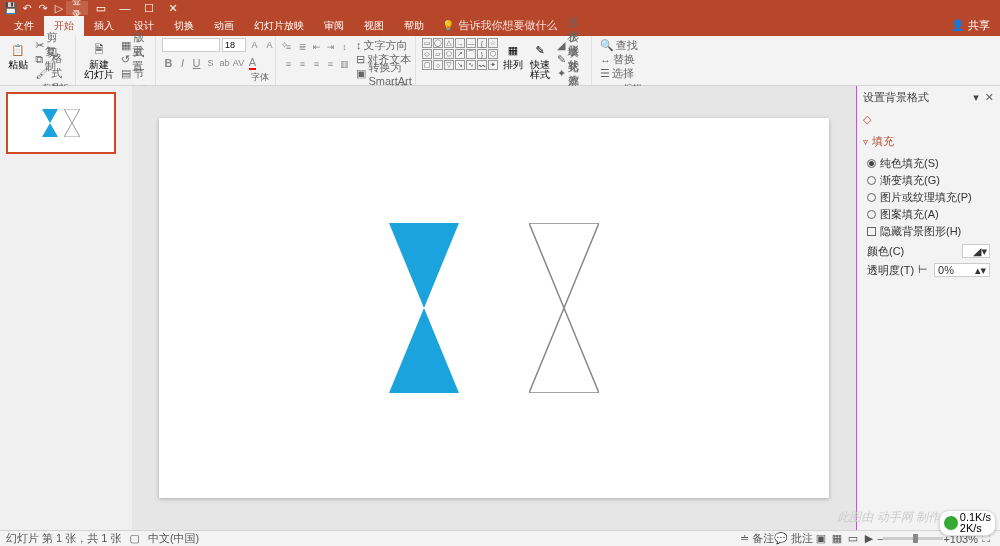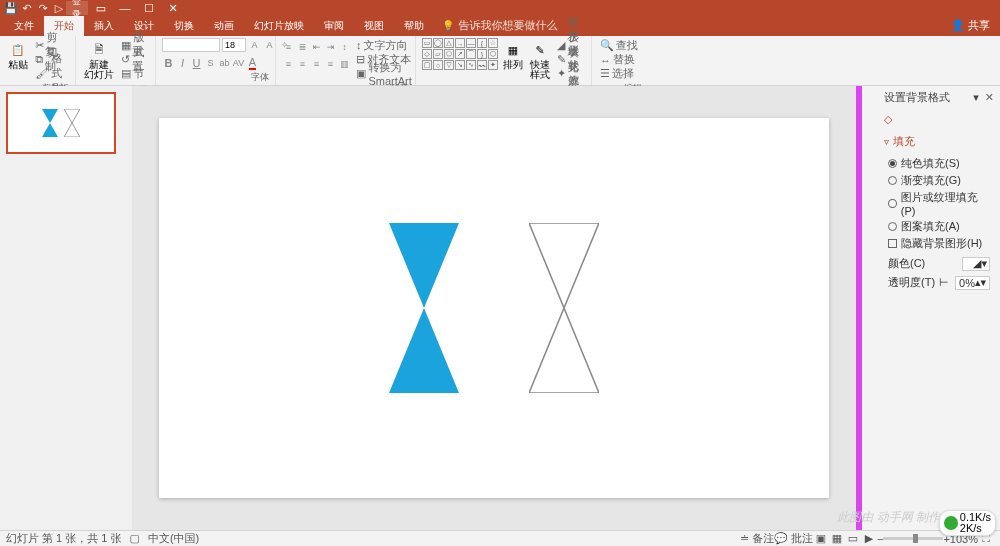--- a/index.html
+++ b/index.html
@@ -39,31 +39,31 @@
 .shapes-grid span { width: 10px; height: 10px; border: 1px solid #999; display: flex; align-items: center; justify-content: center; font-size: 7px; color: #666; }
 .tellme { color: #fff; font-size: 10px; padding: 3px 8px; display: flex; align-items: center; gap: 4px; opacity: .8; }
 
 
 .workspace { flex: 1; display: flex; background: #e6e6e6; overflow: hidden; }
 .thumbs { width: 132px; background: #f0f0f0; padding: 6px; }
 .thumb { width: 110px; height: 62px; background: #fff; border: 2px solid #d24726; position: relative; display:flex; align-items:center; justify-content:center; gap:6px; }
 .canvas-area { flex: 1; display: flex; align-items: center; justify-content: center; padding: 8px; }
 .slide { width: 670px; height: 380px; background: #fff; box-shadow: 0 1px 4px rgba(0,0,0,.25); display:flex; align-items:center; justify-content:center; gap:70px; }
 
-.side-pane { width: 144px; background: #f3f3f3; border-left: 6px solid #d946ef; display: flex; flex-direction: column; font-size: 10px; padding-left: 16px; }
+.side-pane { width: 144px; background: #f3f3f3; border-left: 1px solid #d946ef; display: flex; flex-direction: column; font-size: 10px; }
 .side-head { display: flex; align-items: center; justify-content: space-between; padding: 4px 6px; color: #444; }
 .side-head .close { color: #666; }
 .side-icon { padding: 4px 6px; color: #b7472a; }
 .side-section { padding: 4px 6px; color: #b7472a; font-size: 10px; display:flex; align-items:center; gap:4px; }
 .side-options { padding: 2px 10px; }
 .opt { display: flex; align-items: center; gap: 4px; padding: 1px 0; font-size: 9px; color: #333; }
 .radio { width: 9px; height: 9px; border: 1px solid #666; border-radius: 50%; display:inline-flex; align-items:center; justify-content:center; }
 .radio.on::after { content:''; width:5px; height:5px; background:#444; border-radius:50%; }
 .cb { width: 9px; height: 9px; border: 1px solid #666; }
-.row-ctrl { display:flex; align-items:center; gap:4px; padding:2px 10px; font-size:9px; color:#333; }
+.row-ctrl { display:flex; gap:4px; padding:2px 10px; font-size:9px; color:#333; }
 .color-btn { width: 28px; height: 14px; border:1px solid #ccc; background:#fff; display:flex; align-items:center; justify-content:flex-end; padding:0 2px; }
 .spin { flex:1; border:1px solid #ccc; background:#fff; height:14px; display:flex; align-items:center; padding:0 3px; justify-content:space-between;}
 
 
 .status { height: 16px; background: #f3f3f3; border-top: 1px solid #d4d4d4; display: flex; align-items: center; padding: 0 6px; font-size: 9px; color: #555; }
 .status .right { margin-left: auto; display: flex; align-items: center; gap: 0; }
 .status .icon-btn { width: 16px; height: 14px; display: flex; align-items: center; justify-content: center; }
 .zoom-slider { width: 60px; height: 3px; background: #ccc; position: relative; }
 .zoom-slider::after { content:''; position:absolute; left:50%; top:-3px; width:5px; height:9px; background:#888; }
 

